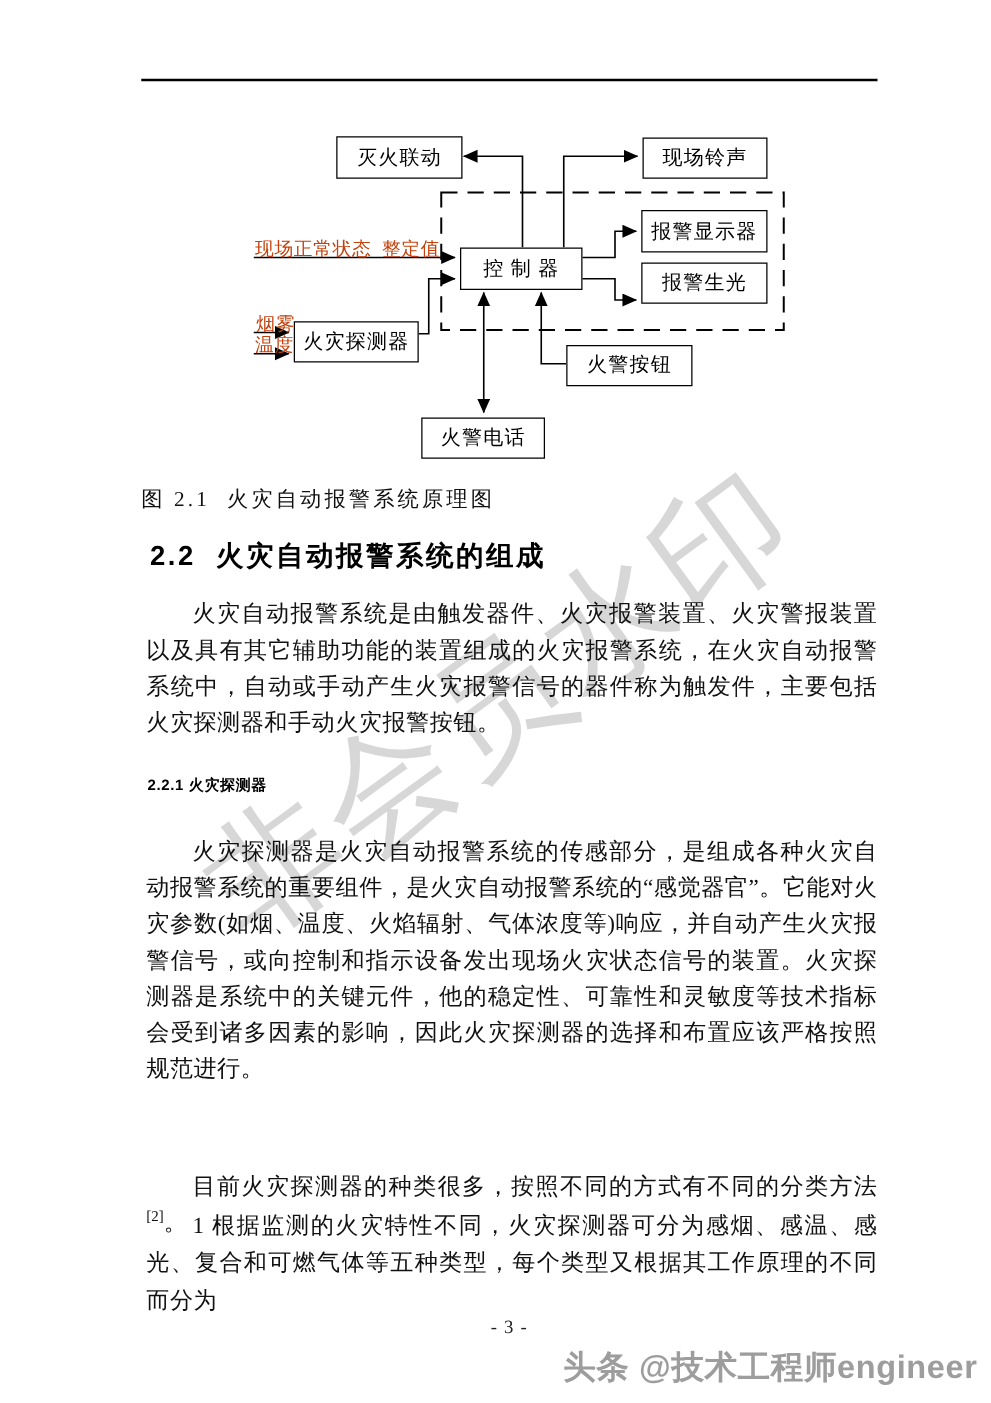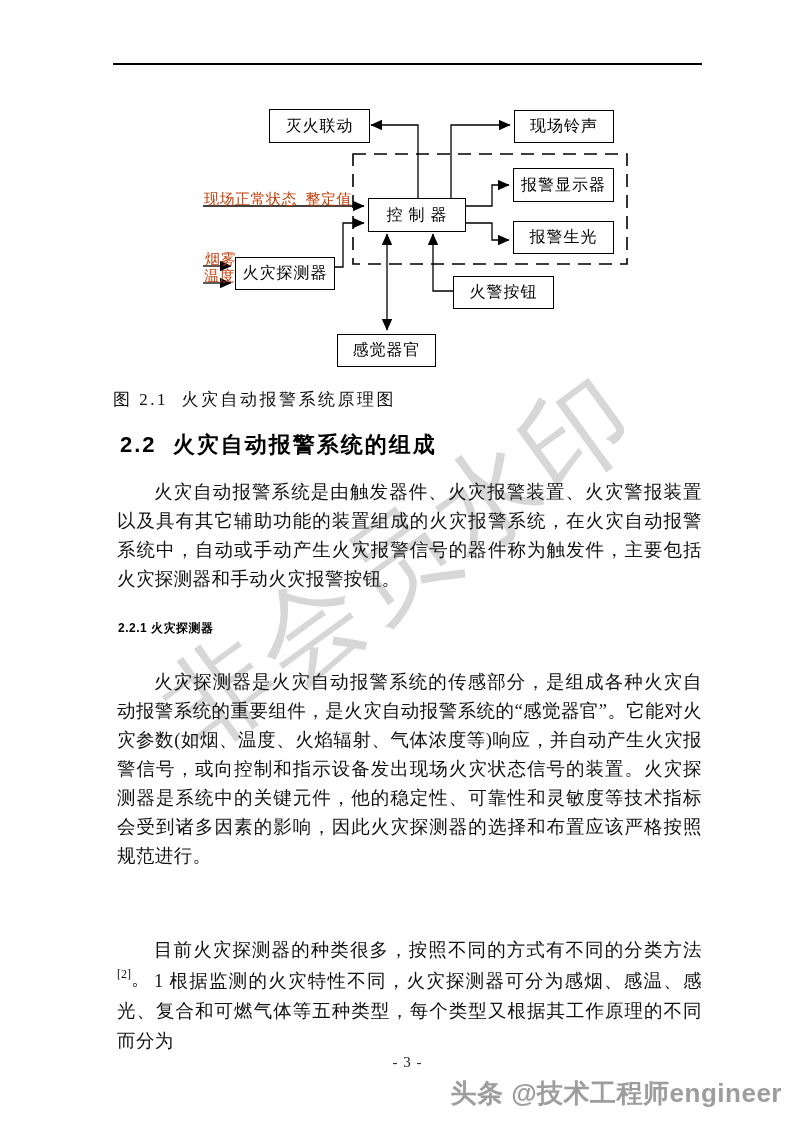--- a/index.html
+++ b/index.html
@@ -15,21 +15,21 @@
   .diagram svg{position:absolute;left:0;top:0;}
   .dbox{
     position:absolute;border:1.3px solid #000;background:#fff;
     display:flex;align-items:center;justify-content:center;
     font-size:16px;letter-spacing:1px;white-space:pre;color:#000;
   }
   .box-extinguish{left:269px;top:109px;width:99px;height:32px;}
   .box-bell{left:514px;top:110px;width:98px;height:31px;}
   .box-controller{left:368px;top:198px;width:96px;height:32px;}
   .box-display{left:513px;top:168px;width:99px;height:32px;}
-  .box-soundlight{left:513px;top:221px;width:99px;height:31px;}
+  .box-soundlight{left:513px;top:210px;width:99px;height:31px;}
   .box-detector{left:235px;top:257px;width:98px;height:31px;}
   .box-button{left:453px;top:276px;width:99px;height:31px;}
   .box-phone{left:337px;top:334px;width:97px;height:31px;}
   .dlabel{position:absolute;font-size:15px;color:#c2410c;white-space:pre;letter-spacing:0.5px;}
   .lbl-status{left:204px;top:190px;}
   .lbl-smoke{left:205px;top:250px;}
   .lbl-temp{left:204px;top:267px;}
 
   .fig-caption{
     position:absolute;left:113px;top:388px;width:589px;text-align:left;
@@ -112,21 +112,21 @@
         </g>
       </svg>
 
       <div class="dbox box-extinguish">灭火联动</div>
       <div class="dbox box-bell">现场铃声</div>
       <div class="dbox box-controller">控 制 器</div>
       <div class="dbox box-display">报警显示器</div>
       <div class="dbox box-soundlight">报警生光</div>
       <div class="dbox box-detector">火灾探测器</div>
       <div class="dbox box-button">火警按钮</div>
-      <div class="dbox box-phone">感觉器官</div>
+      <div class="dbox box-phone">火警电话</div>
 
       <div class="dlabel lbl-status">现场正常状态  整定值</div>
       <div class="dlabel lbl-smoke">烟雾</div>
       <div class="dlabel lbl-temp">温度</div>
     </div>
 
     <div class="fig-caption">图 2.1  火灾自动报警系统原理图</div>
 
     <div class="h-main">2.2  火灾自动报警系统的组成</div>
 

